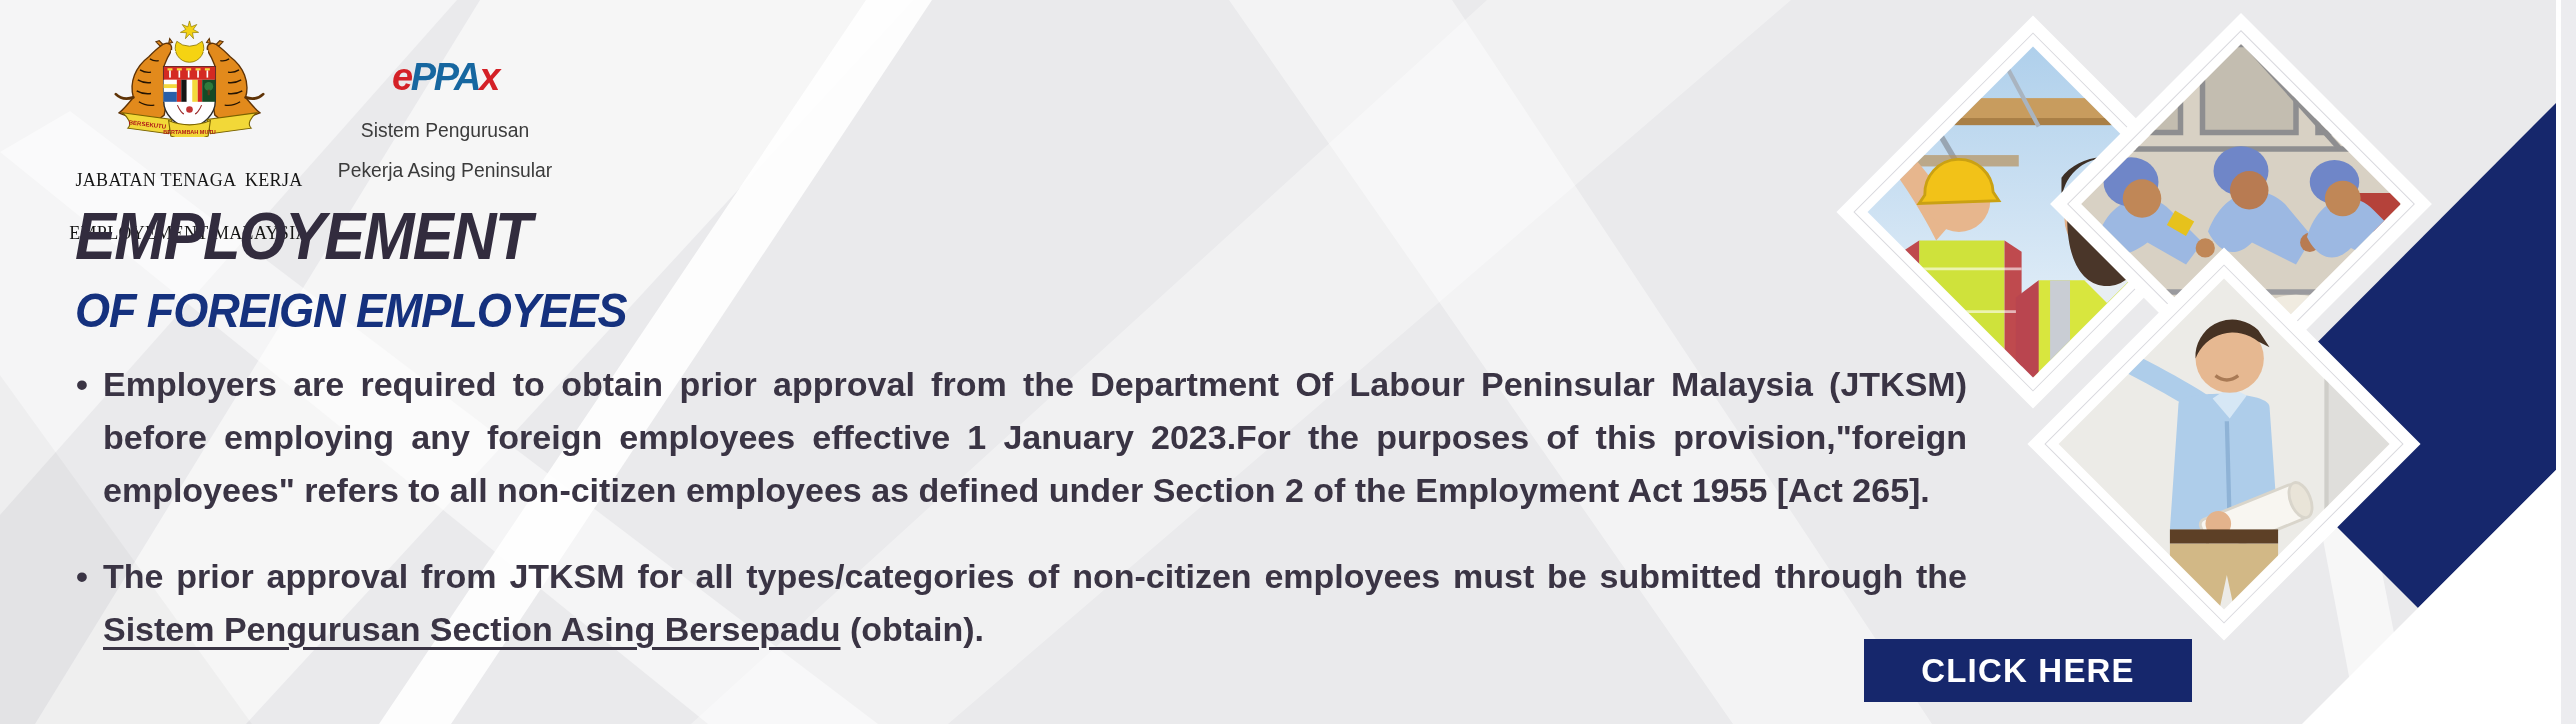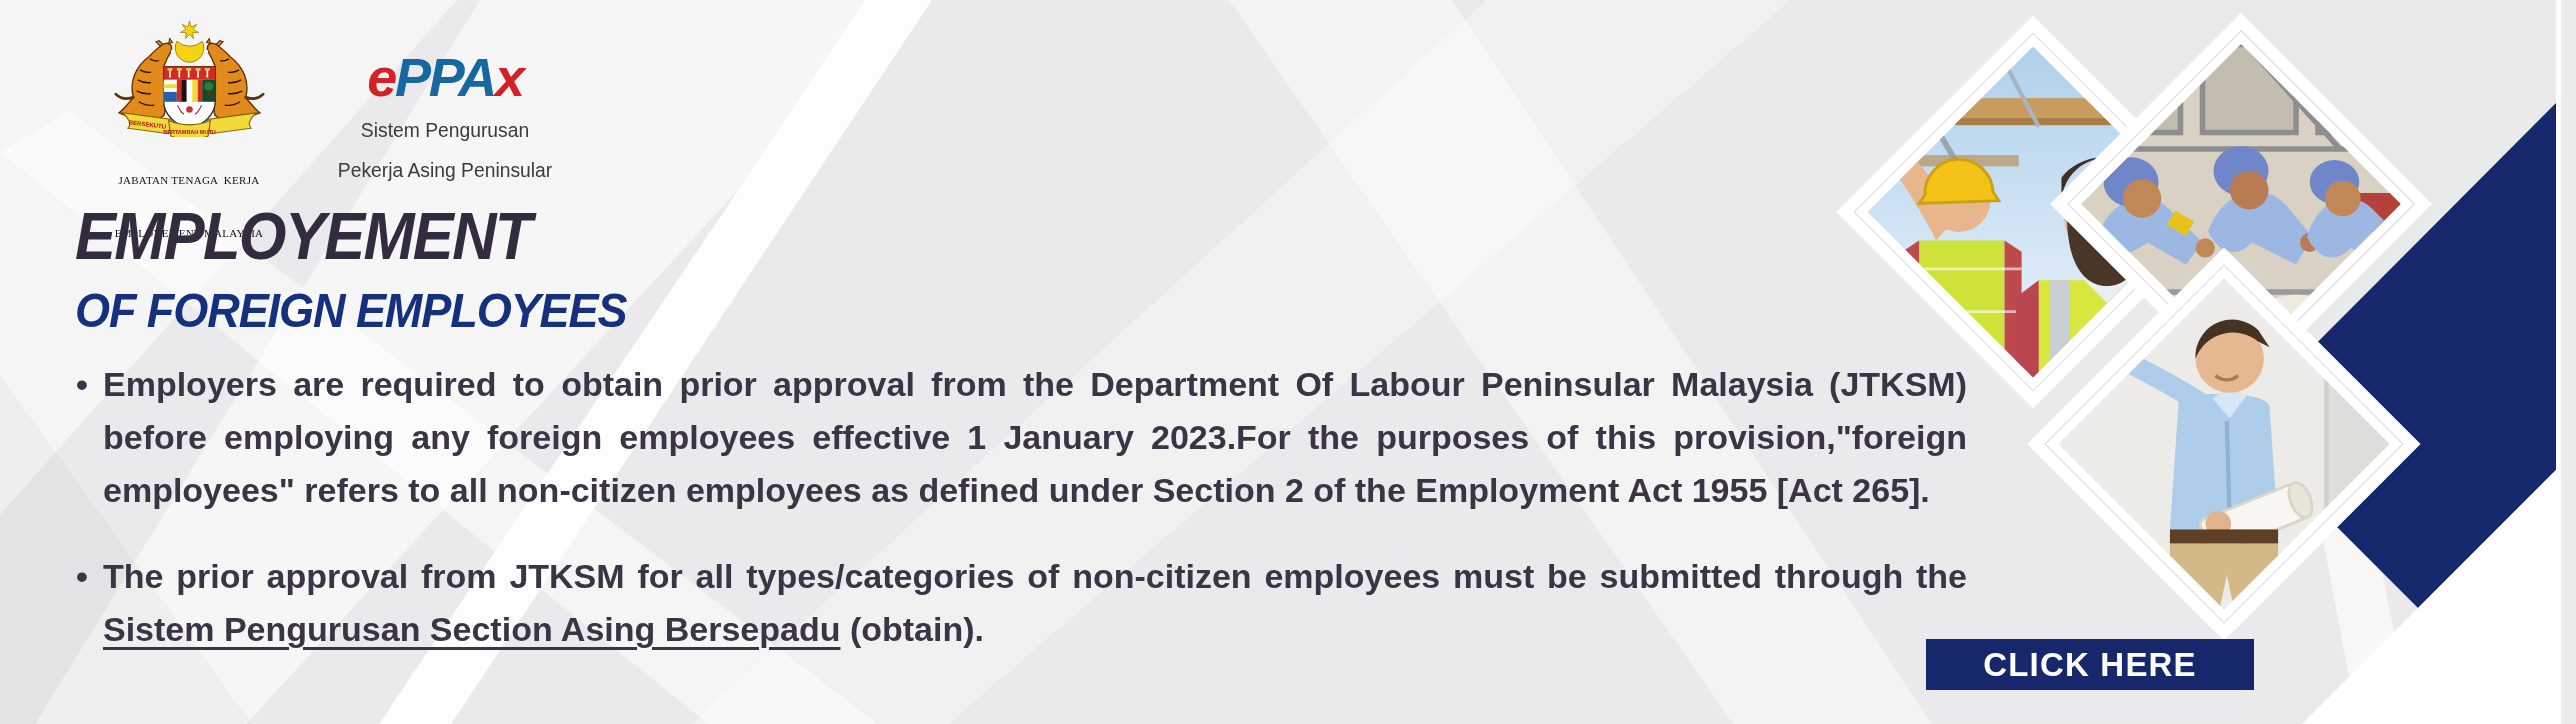--- a/index.html
+++ b/index.html
@@ -31,43 +31,43 @@
   .dia .win{position:absolute;inset:22px;overflow:hidden;}
   .dia .art{position:absolute;left:50%;top:50%;width:146%;height:146%;
     transform:translate(-50%,-50%) rotate(-45deg);}
   .art svg{width:100%;height:100%;display:block;}
   #dia-construction{left:1894px;top:73px;width:278px;height:278px;}
   #dia-factory{left:2106px;top:69px;width:270px;height:270px;}
   #dia-engineer{left:2085px;top:305px;width:278px;height:278px;}
   
   #crest{position:absolute;left:104px;top:16.4px;width:171px;height:121px;}
   #crest-text{position:absolute;left:69px;top:137px;width:240px;text-align:center;
-    font-family:"Liberation Serif",serif;color:#151515;font-size:11px;line-height:17.6px;
+    font-family:"Liberation Serif",serif;color:#151515;font-size:18px;line-height:17.6px;
     letter-spacing:0.3px;white-space:pre-wrap;}
   #eppax{position:absolute;left:319px;top:54px;width:252px;text-align:center;}
-  .eppax-word{font-size:54px;line-height:47px;font-weight:700;font-style:italic;letter-spacing:-2.3px;}
+  .eppax-word{font-size:38px;line-height:47px;font-weight:700;font-style:italic;letter-spacing:-2.3px;}
   .eppax-word .red{color:#d42127;}
   .eppax-word .blue{color:#1767a0;}
   .eppax-tag{font-size:19.3px;line-height:21px;color:#3b3b3b;margin-top:19px;}
   
   #title{position:absolute;left:75px;top:203px;font-size:66px;line-height:66px;
     font-weight:700;font-style:italic;letter-spacing:-1.8px;color:#322c3e;
     transform:scaleX(.93);transform-origin:left center;white-space:nowrap;}
   #subtitle{position:absolute;left:75px;top:285px;font-size:49px;line-height:50px;
     font-weight:700;font-style:italic;letter-spacing:-1.2px;color:#15317e;
     transform:scaleX(.92);transform-origin:left center;white-space:nowrap;}
   
   #bullets{position:absolute;left:76px;top:358px;width:1891px;color:#3a3444;}
   #bullets p{position:relative;margin:0;padding-left:27px;font-size:34px;line-height:53px;
     font-weight:700;text-align:justify;}
   #bullets p + p{margin-top:33px;}
   .dot{position:absolute;left:0;top:0;}
   .u{text-decoration:underline;text-decoration-thickness:2.9px;text-underline-offset:5.9px;color:inherit;cursor:pointer;}
   
-  #cta{position:absolute;left:1926px;top:639px;width:328px;height:51px;background:#16276c;
+  #cta{position:absolute;left:1864px;top:639px;width:328px;height:63px;background:#16276c;
     display:flex;align-items:center;justify-content:center;color:#fff;font-size:33px;
     font-weight:700;letter-spacing:1.2px;cursor:pointer;text-decoration:none;}
 </style>
 </head>
 <body>
 
 <div id="stage">
 
   <div class="layer">
     <div class="streak s4"></div>

